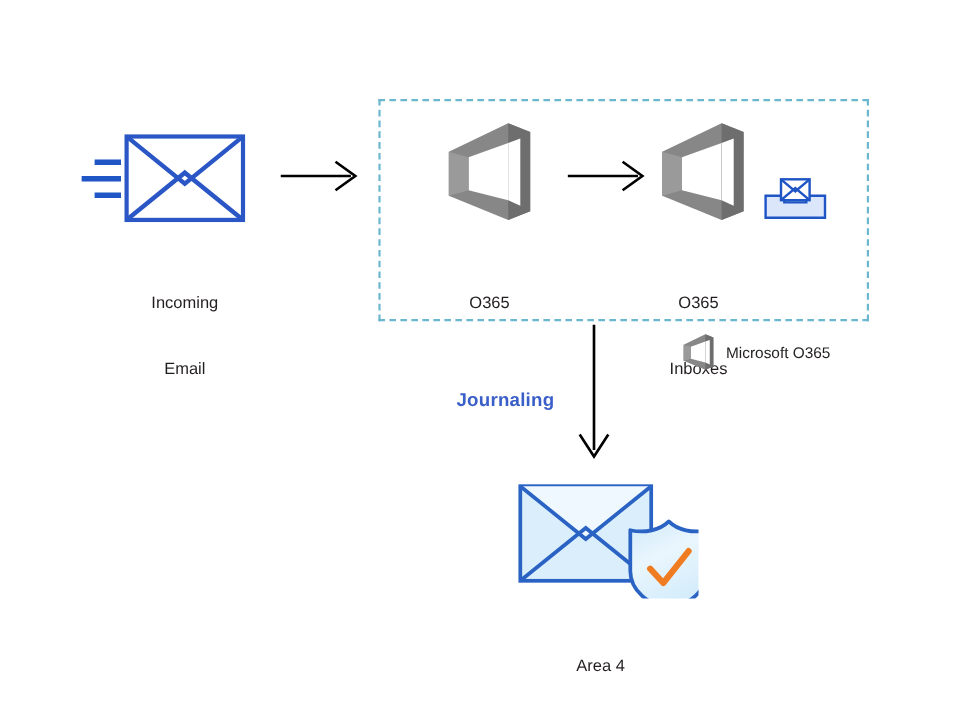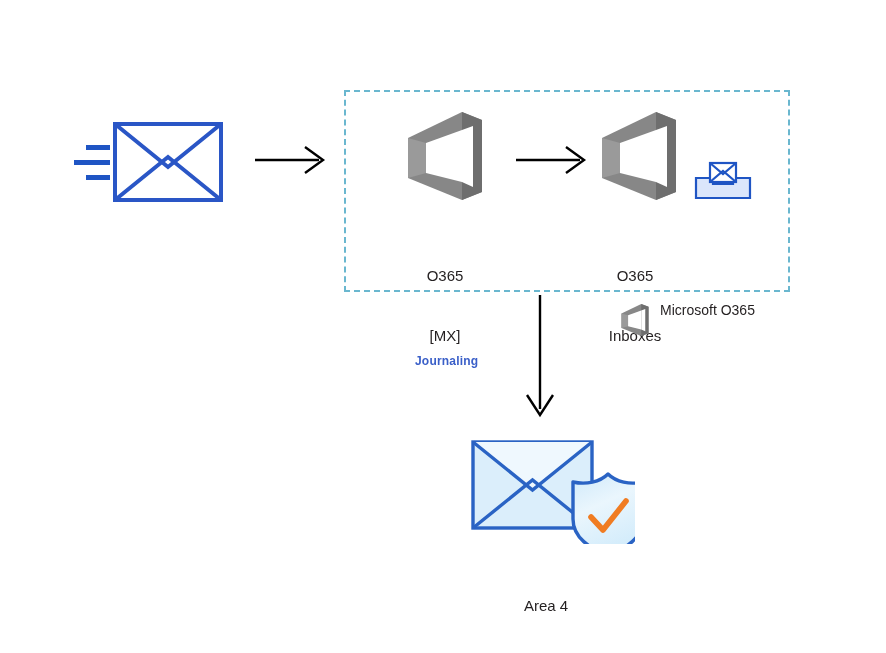--- a/index.html
+++ b/index.html
@@ -120,40 +120,40 @@
     top: 226px;
     width: 140px;
   }
 
   
   #legend-o365 {
     position: absolute;
     left: 620px;
     top: 302px;
     display: flex;
-    align-items: flex-start;
+    align-items: center;
     gap: 10px;
   }
   #legend-o365-icon {
     width: 30px;
     height: 36px;
   }
   #legend-o365-label {
     font-size: 14px;
     color: #231f20;
     font-family: "Liberation Sans", sans-serif;
     white-space: nowrap;
   }
 
   
   #journaling-label {
     position: absolute;
     left: 415px;
     top: 354px;
-    font-size: 12px;
+    font-size: 17px;
     font-weight: bold;
     color: #3a5fc8;
     font-family: "Liberation Sans", sans-serif;
     letter-spacing: 0.2px;
     white-space: nowrap;
   }
   #arrow-journaling {
     position: absolute;
     left: 518px;
     top: 295px;
@@ -191,20 +191,24 @@
   </div>
 
   <div id="incoming-envelope-icon" class="node">
     <svg width="110" height="80" viewBox="0 0 110 80" xmlns="http://www.w3.org/2000/svg">
       <rect x="2" y="2" width="106" height="76" fill="#ffffff" stroke="#2a56c6" stroke-width="4"></rect>
       <path d="M2 2 L55 45 L108 2" fill="none" stroke="#2a56c6" stroke-width="4" stroke-linejoin="miter"></path>
       <path d="M2 78 L55 35 L108 78" fill="none" stroke="#2a56c6" stroke-width="4" stroke-linejoin="miter"></path>
     </svg>
   </div>
 
+  <div id="incoming-email-label" class="label">
+    <span class="label-line">Incoming</span>
+    <span class="label-line">Email</span>
+  </div>
 
   <div id="arrow-incoming-to-mx" class="node">
     <svg width="72" height="36" viewBox="0 0 72 36" xmlns="http://www.w3.org/2000/svg">
       <line x1="0" y1="18" x2="64" y2="18" stroke="#000000" stroke-width="2.4"></line>
       <polyline points="50,5 68,18 50,31" fill="none" stroke="#000000" stroke-width="2.4" stroke-linecap="butt" stroke-linejoin="miter"></polyline>
     </svg>
   </div>
 
   <div id="o365-mx-icon" class="node">
     <svg width="82" height="92" viewBox="0 0 82 92" xmlns="http://www.w3.org/2000/svg">
@@ -215,21 +219,20 @@
 
       <polygon points="58,2 78,10 78,82 58,90" fill="#6e6e6e"></polygon>
       <polygon points="58,20 69,16 69,77 58,72" fill="#ffffff"></polygon>
 
       <polygon points="4,28 22,33 22,63 4,68" fill="#9a9a9a"></polygon>
     </svg>
   </div>
 
   <div id="o365-mx-label" class="label">
     <span class="label-line">O365</span>
-    <span class="label-line">[MX]</span>
   </div>
 
   <div id="arrow-mx-to-inboxes" class="node">
     <svg width="72" height="36" viewBox="0 0 72 36" xmlns="http://www.w3.org/2000/svg">
       <line x1="0" y1="18" x2="64" y2="18" stroke="#000000" stroke-width="2.4"></line>
       <polyline points="50,5 68,18 50,31" fill="none" stroke="#000000" stroke-width="2.4" stroke-linecap="butt" stroke-linejoin="miter"></polyline>
     </svg>
   </div>
 
   <div id="o365-inboxes-icon" class="node">

